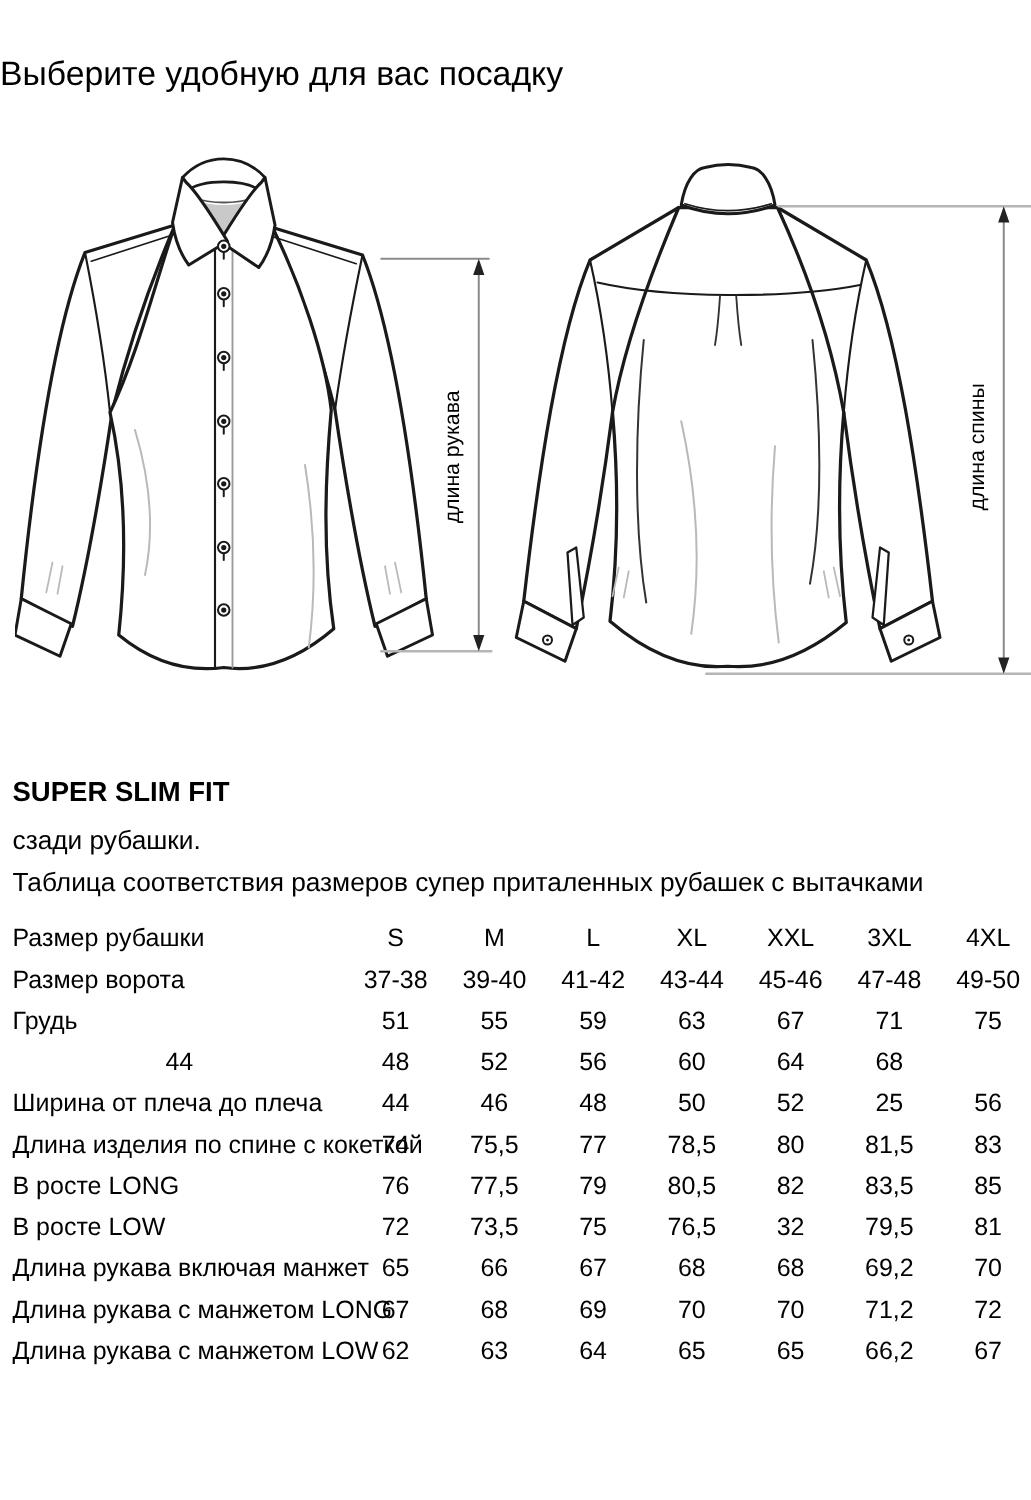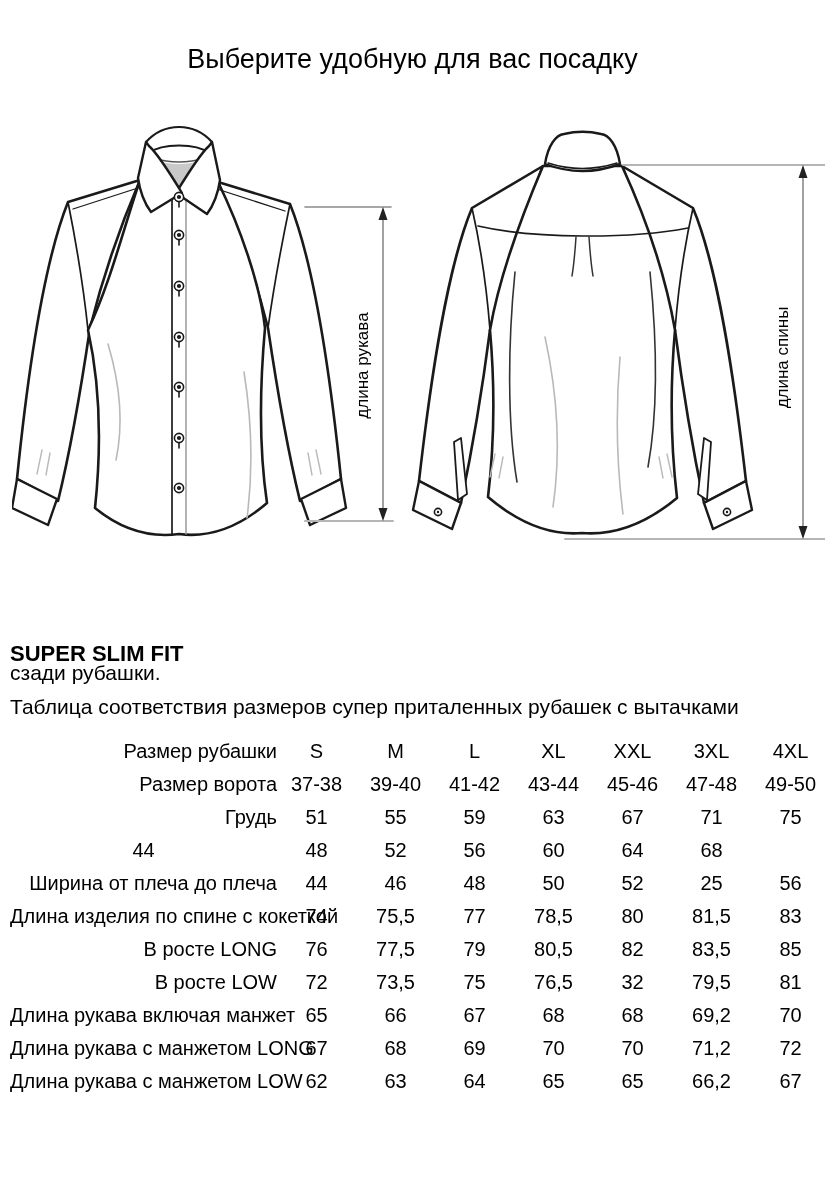--- a/index.html
+++ b/index.html
@@ -1,47 +1,47 @@
 <!DOCTYPE html>
 <html><head>
 <meta charset="utf-8">
 <style>
   html,body{margin:0;padding:0;background:#fff;}
   .page{
     position:relative;width:825px;height:1200px;background:#ffffff;
     font-family:"Liberation Sans",sans-serif;color:#000;overflow:hidden;
   }
   .title{
-    position:absolute;left:0;top:42px;width:825px;text-align:center;
+    position:absolute;left:0;top:42px;width:825px;text-align:left;
     font-size:27px;line-height:34px;letter-spacing:0;
   }
   .figure{position:absolute;left:0;top:0;width:825px;height:580px;}
   .shirt-svg{position:absolute;}
   .front-svg{left:12px;top:122px;}
   .back-svg{left:405px;top:122px;}
   .dim-label{
     position:absolute;width:140px;text-align:center;font-size:17px;line-height:17px;
     transform:rotate(-90deg);transform-origin:center center;white-space:nowrap;
   }
   .dim-label-front{left:292px;top:357px;}
   .dim-label-back{left:712px;top:349px;}
   .section-heading{
-    position:absolute;left:10px;top:621px;font-size:22px;font-weight:bold;line-height:26px;margin-top:20px;
+    position:absolute;left:10px;top:621px;font-size:22px;font-weight:bold;line-height:26px;
   }
   .section-desc{
     position:absolute;left:10px;top:656px;width:810px;font-size:21px;line-height:34px;
   }
   .size-table{
     position:absolute;left:10px;top:735px;width:830px;font-size:20px;
   }
   .t-row{
     display:grid;grid-template-columns:267px repeat(7,79px);
     height:33px;align-items:center;
   }
-  .t-row .label{text-align:right;white-space:nowrap;}
+  .t-row .label{text-align:left;white-space:nowrap;}
   .t-row .num{text-align:center;white-space:nowrap;}
 </style>
 </head>
 <body>
 
 <div class="page">
 
   <div class="title">Выберите удобную для вас посадку</div>
 
   <div class="figure">

